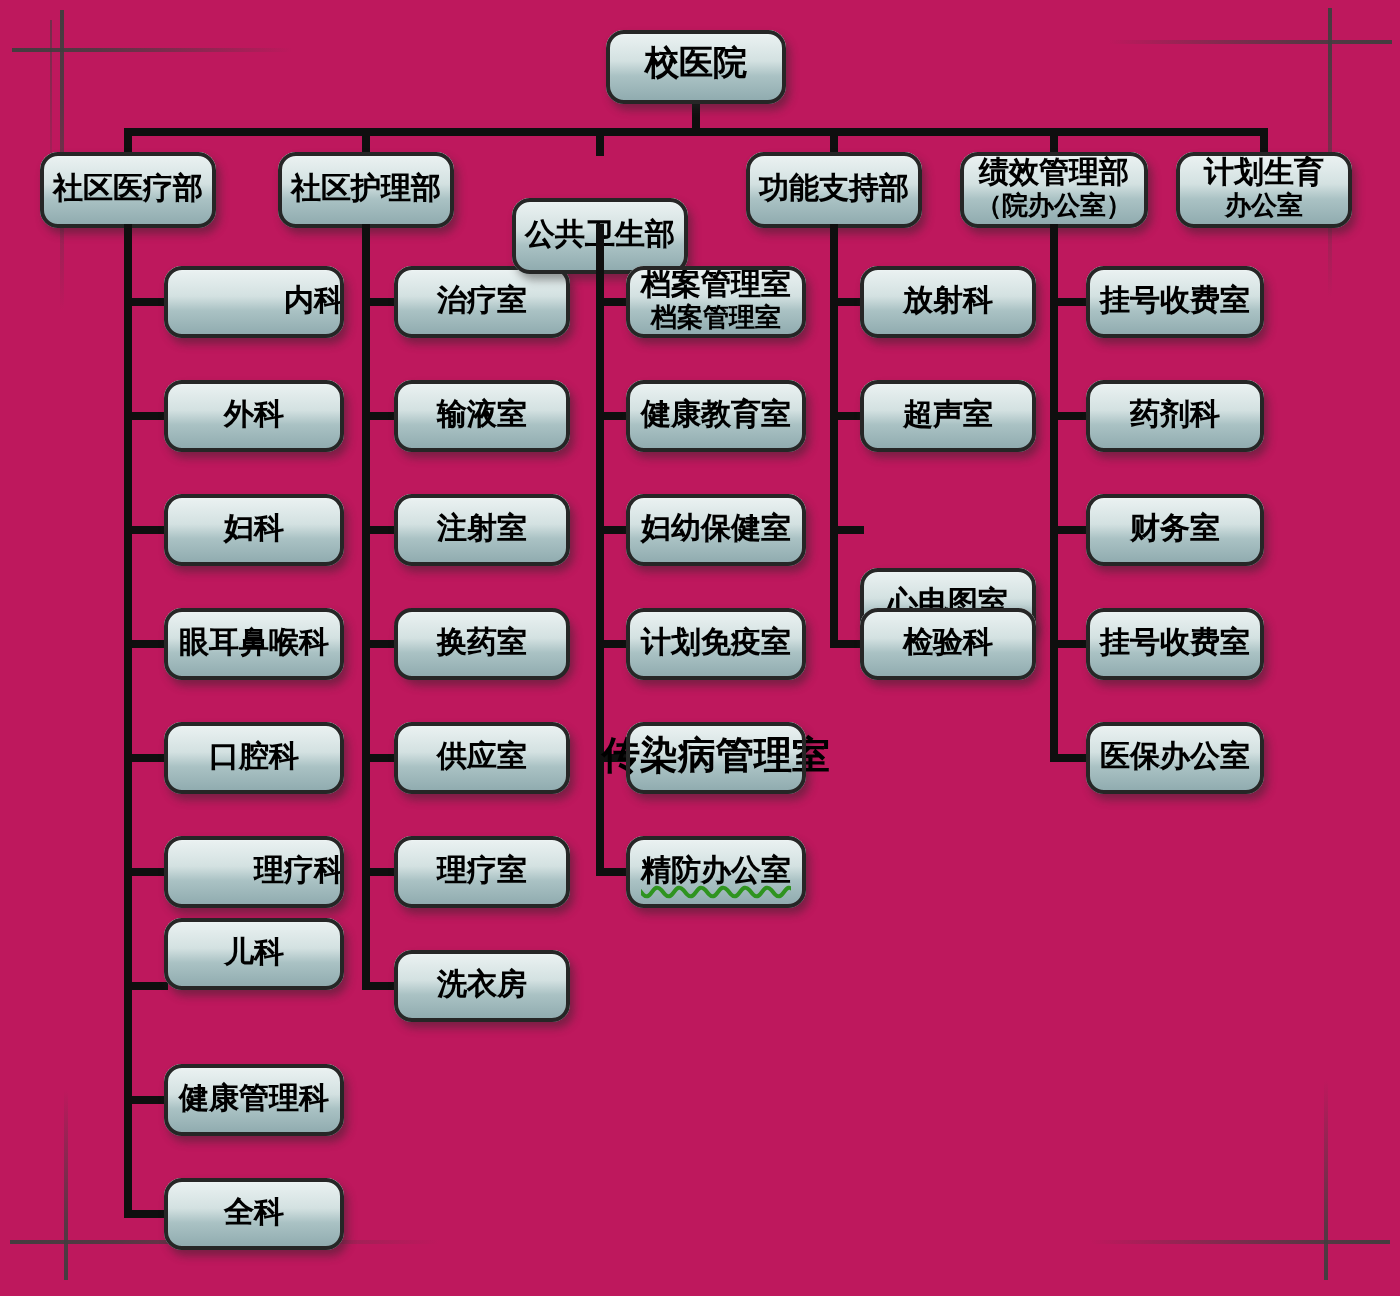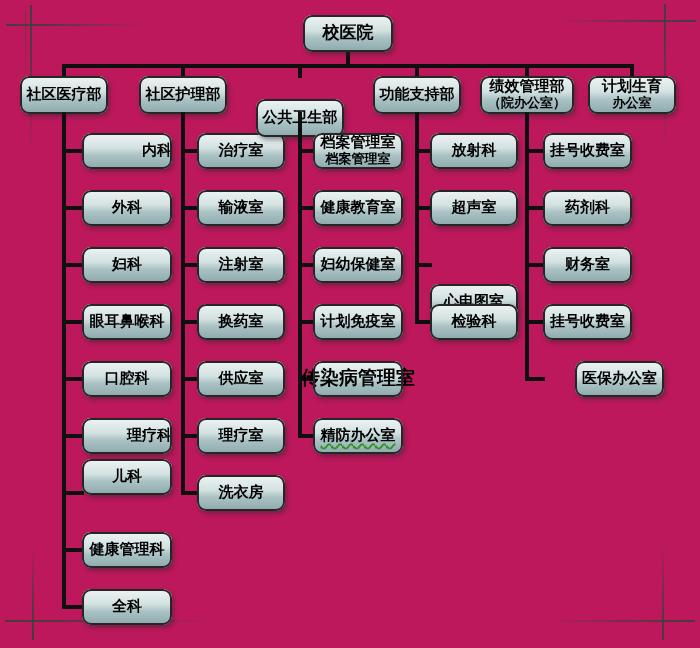--- a/index.html
+++ b/index.html
@@ -195,21 +195,21 @@
       </div>
       <div class="line" style="left: 527px; top: 263px; width: 18px; height: 4px;"></div>
       <div class="node" style="left: 543px; top: 247px; width: 89px; height: 36px;">
         <span class="lbl">财务室</span>
       </div>
       <div class="line" style="left: 527px; top: 320px; width: 18px; height: 4px;"></div>
       <div class="node" style="left: 543px; top: 304px; width: 89px; height: 36px;">
         <span class="lbl">挂号收费室</span>
       </div>
       <div class="line" style="left: 527px; top: 377px; width: 18px; height: 4px;"></div>
-      <div class="node" style="left: 543px; top: 361px; width: 89px; height: 36px; margin-left: 32px;">
+      <div class="node" style="left: 543px; top: 361px; width: 89px; height: 36px;">
         <span class="lbl">医保办公室</span>
       </div>
       <div class="line" style="left: 630px; top: 64px; width: 4px; height: 14px;"></div>
       <div class="node" style="left: 588px; top: 76px; width: 88px; height: 38px;">
         <span class="lbl">计划生育</span>
         <span class="lbl l2">办公室</span>
       </div>
     </div>
 </div>
 

